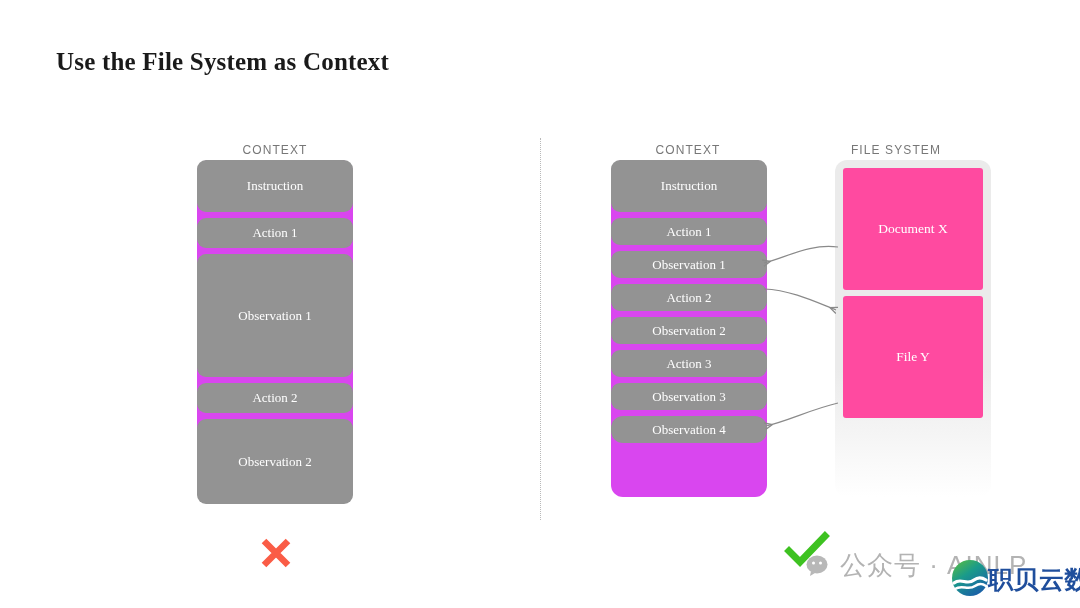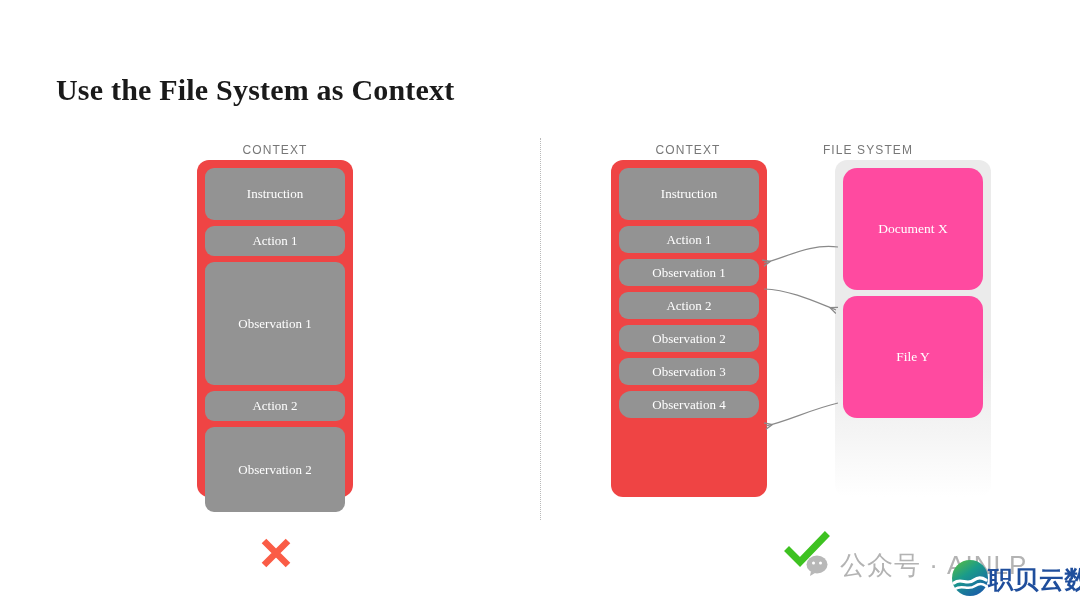--- a/index.html
+++ b/index.html
@@ -16,49 +16,47 @@
     -webkit-font-smoothing: antialiased;
   }
 
   
   .slide-title {
     position: absolute;
     left: 56px;
     top: 48px;
     font-family: "Liberation Serif", serif;
     font-weight: bold;
-    font-size: 30px;
+    font-size: 25px;
     color: #1a1a1a;
     letter-spacing: 0.2px;
     white-space: nowrap;
-    margin-top: 25px;
   }
 
   
   .col-label {
     position: absolute;
     font-family: "Liberation Sans", sans-serif;
     font-size: 12px;
     letter-spacing: 1.1px;
     color: #777777;
     text-transform: uppercase;
     text-align: center;
     white-space: nowrap;
   }
   #label-context-left  { left: 199px; top: 143px; width: 152px; }
   #label-context-right { left: 612px; top: 143px; width: 152px; }
-  #label-filesystem    { left: 792px; top: 143px; width: 152px; }
+  #label-filesystem    { left: 820px; top: 143px; width: 152px; }
 
   
   .stack {
     position: absolute;
     border-radius: 12px;
     box-sizing: border-box;
-    padding: 8px;
-    background: #ef4444;
+    background: #d946ef;
   }
   #stack-left {
     left: 197px; top: 160px; width: 156px; height: 337px;
   }
   #stack-right {
     left: 611px; top: 160px; width: 156px; height: 337px;
   }
   #stack-filesystem {
     left: 835px; top: 160px; width: 156px; height: 337px;
     background: linear-gradient(to bottom, #ebebeb 0%, #ebebeb 62%, #f5f5f5 82%, #ffffff 100%);
@@ -76,21 +74,21 @@
     font-size: 13px;
     display: flex;
     align-items: center;
     justify-content: center;
     text-align: center;
     margin-bottom: 6px;
   }
   .block:last-child { margin-bottom: 0; }
   .block.pink {
     background: #ff4aa0;
-    border-radius: 14px;
+    border-radius: 3px;
     font-size: 13.5px;
   }
 
   
   #connectors {
     position: absolute;
     left: 0; top: 0;
     width: 1080px; height: 608px;
     pointer-events: none;
   }
@@ -166,20 +164,21 @@
     <div class="block" style="height: 30px;">Action 2</div>
     <div class="block" style="height: 85px;">Observation 2</div>
   </div>
 
 <div class="stack" id="stack-right">
     <div class="block" style="height: 52px;">Instruction</div>
     <div class="block" style="height: 27px;">Action 1</div>
     <div class="block" style="height: 27px;">Observation 1</div>
     <div class="block" style="height: 27px;">Action 2</div>
     <div class="block" style="height: 27px;">Observation 2</div>
+    <div class="block" style="height: 27px;">Action 3</div>
     <div class="block" style="height: 27px; text-align: center;">Observation 3</div>
     <div class="block" style="height: 27px; border-radius: 12px;">Observation 4</div>
   </div>
 
 <div class="stack" id="stack-filesystem">
     <div class="block pink" style="height: 122px;">Document X</div>
     <div class="block pink" style="height: 122px;">File Y</div>
   </div>
 
 <svg id="connectors" viewBox="0 0 1080 608" xmlns="http://www.w3.org/2000/svg">

